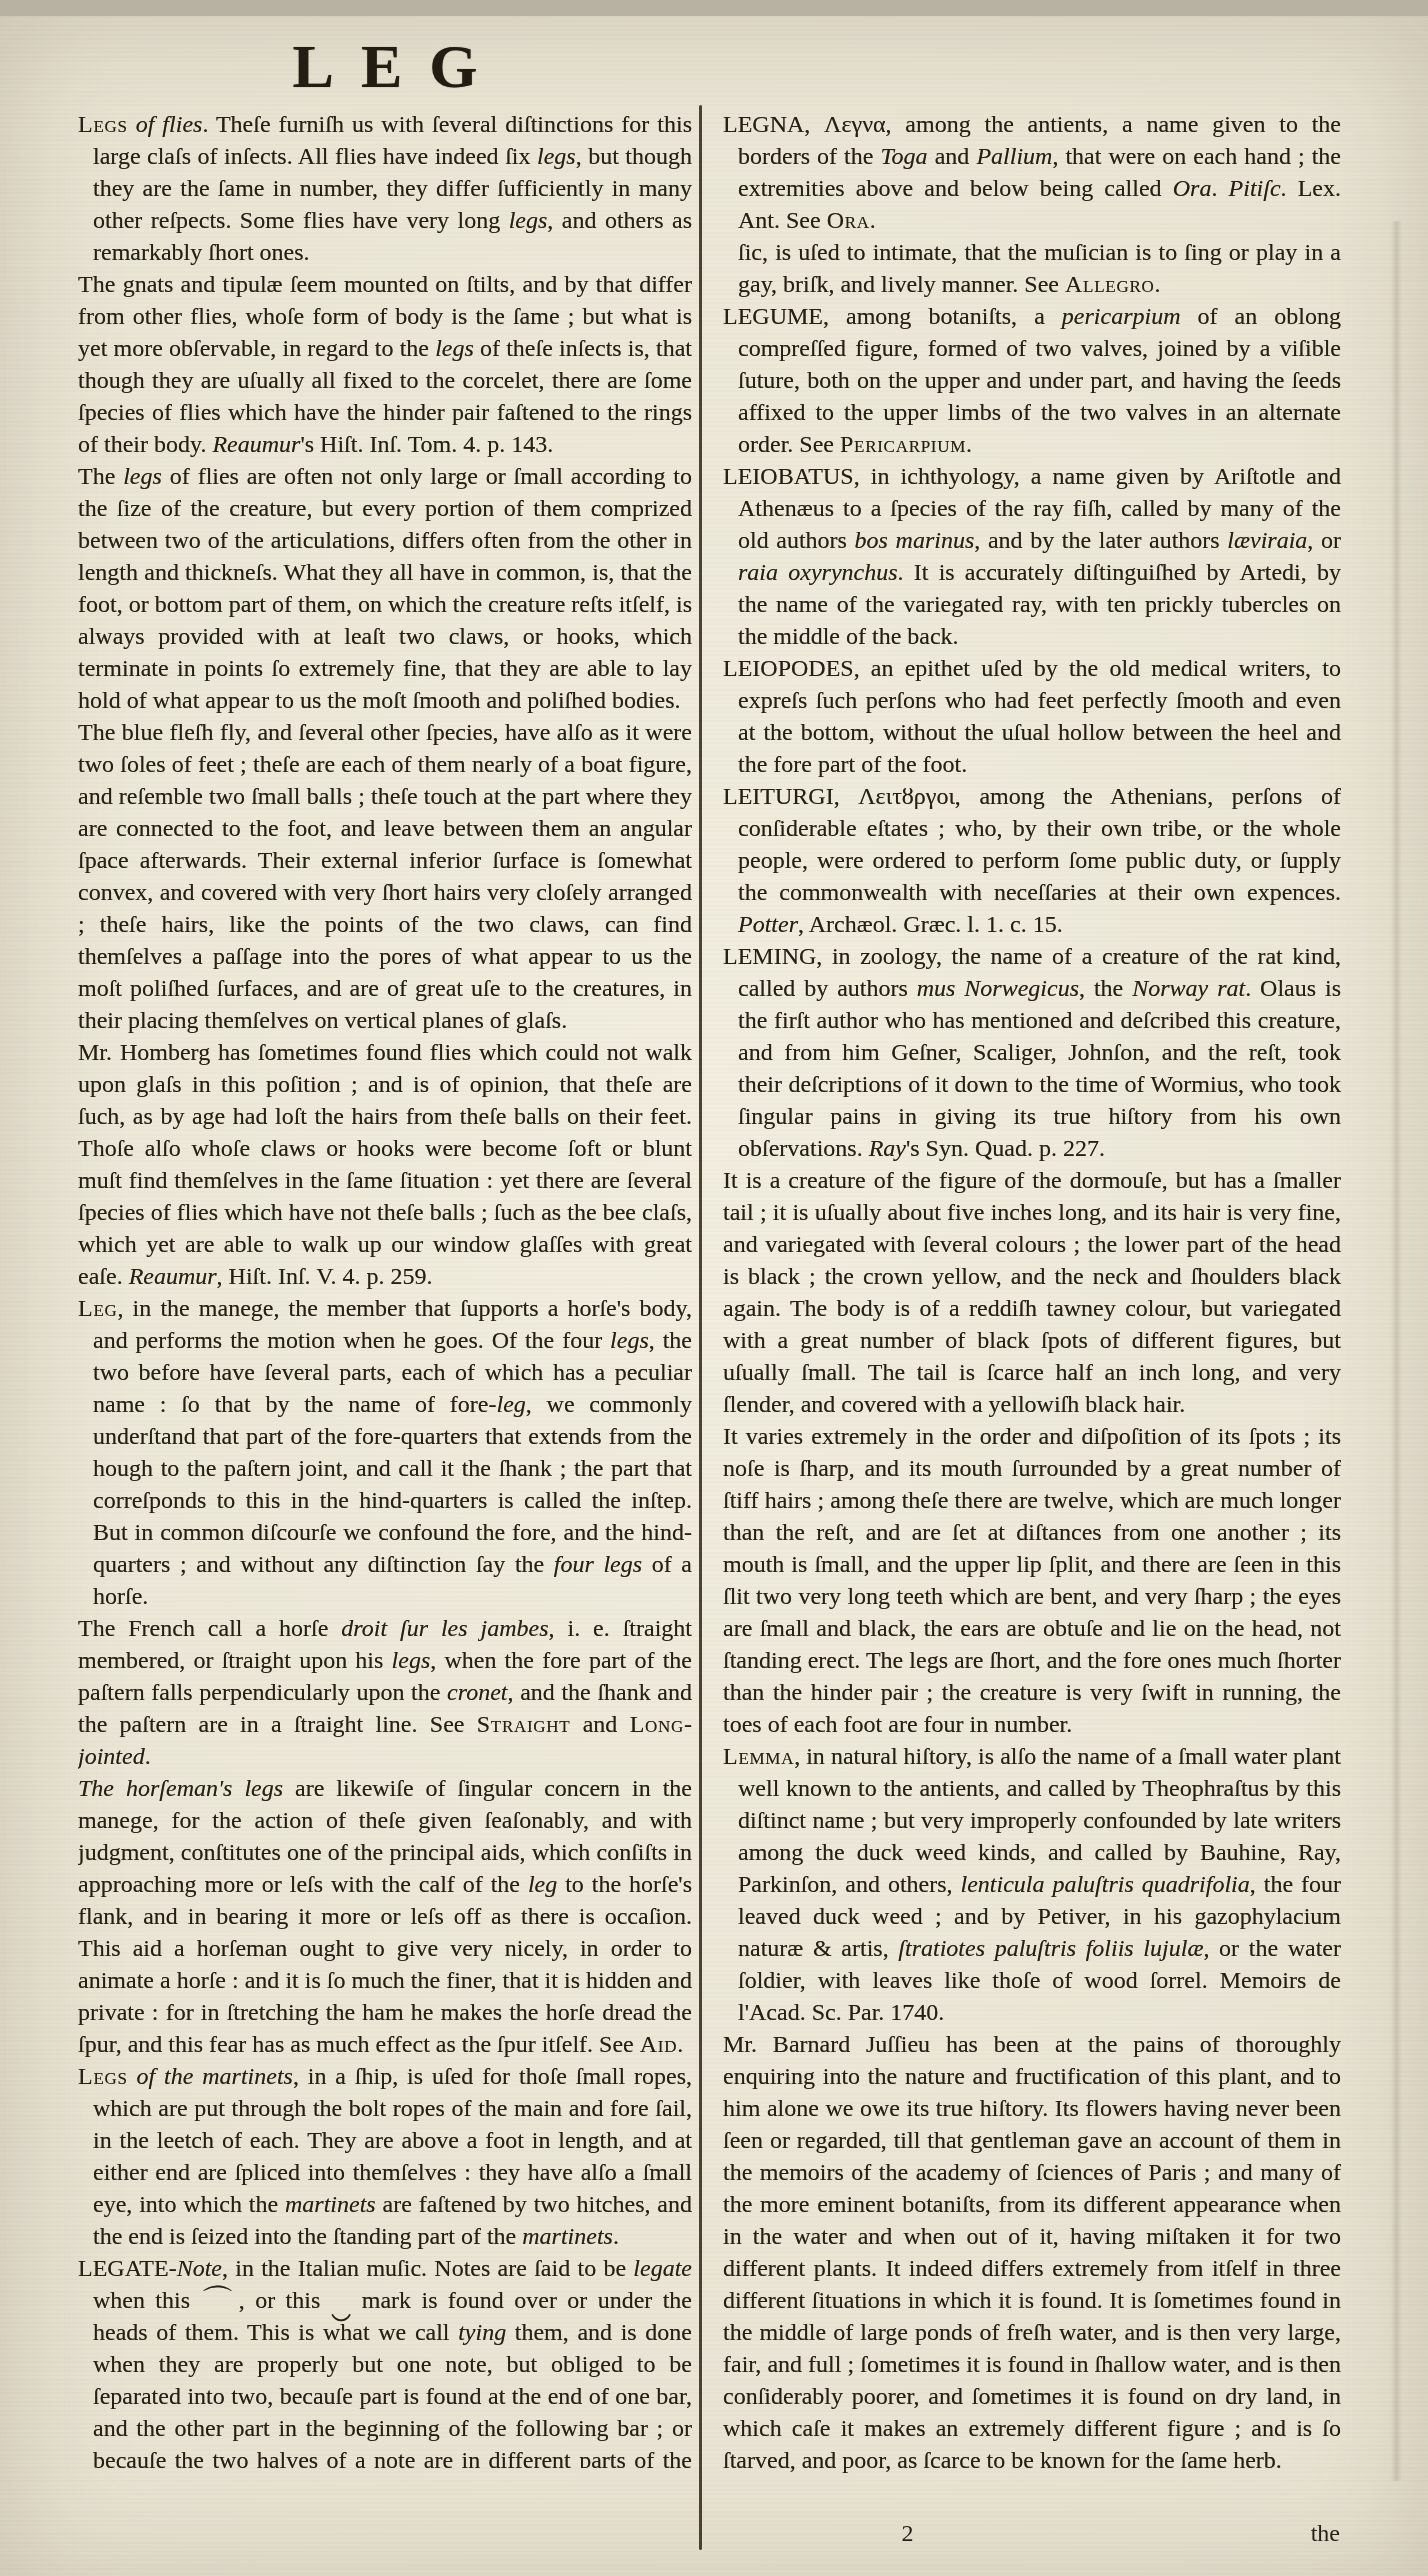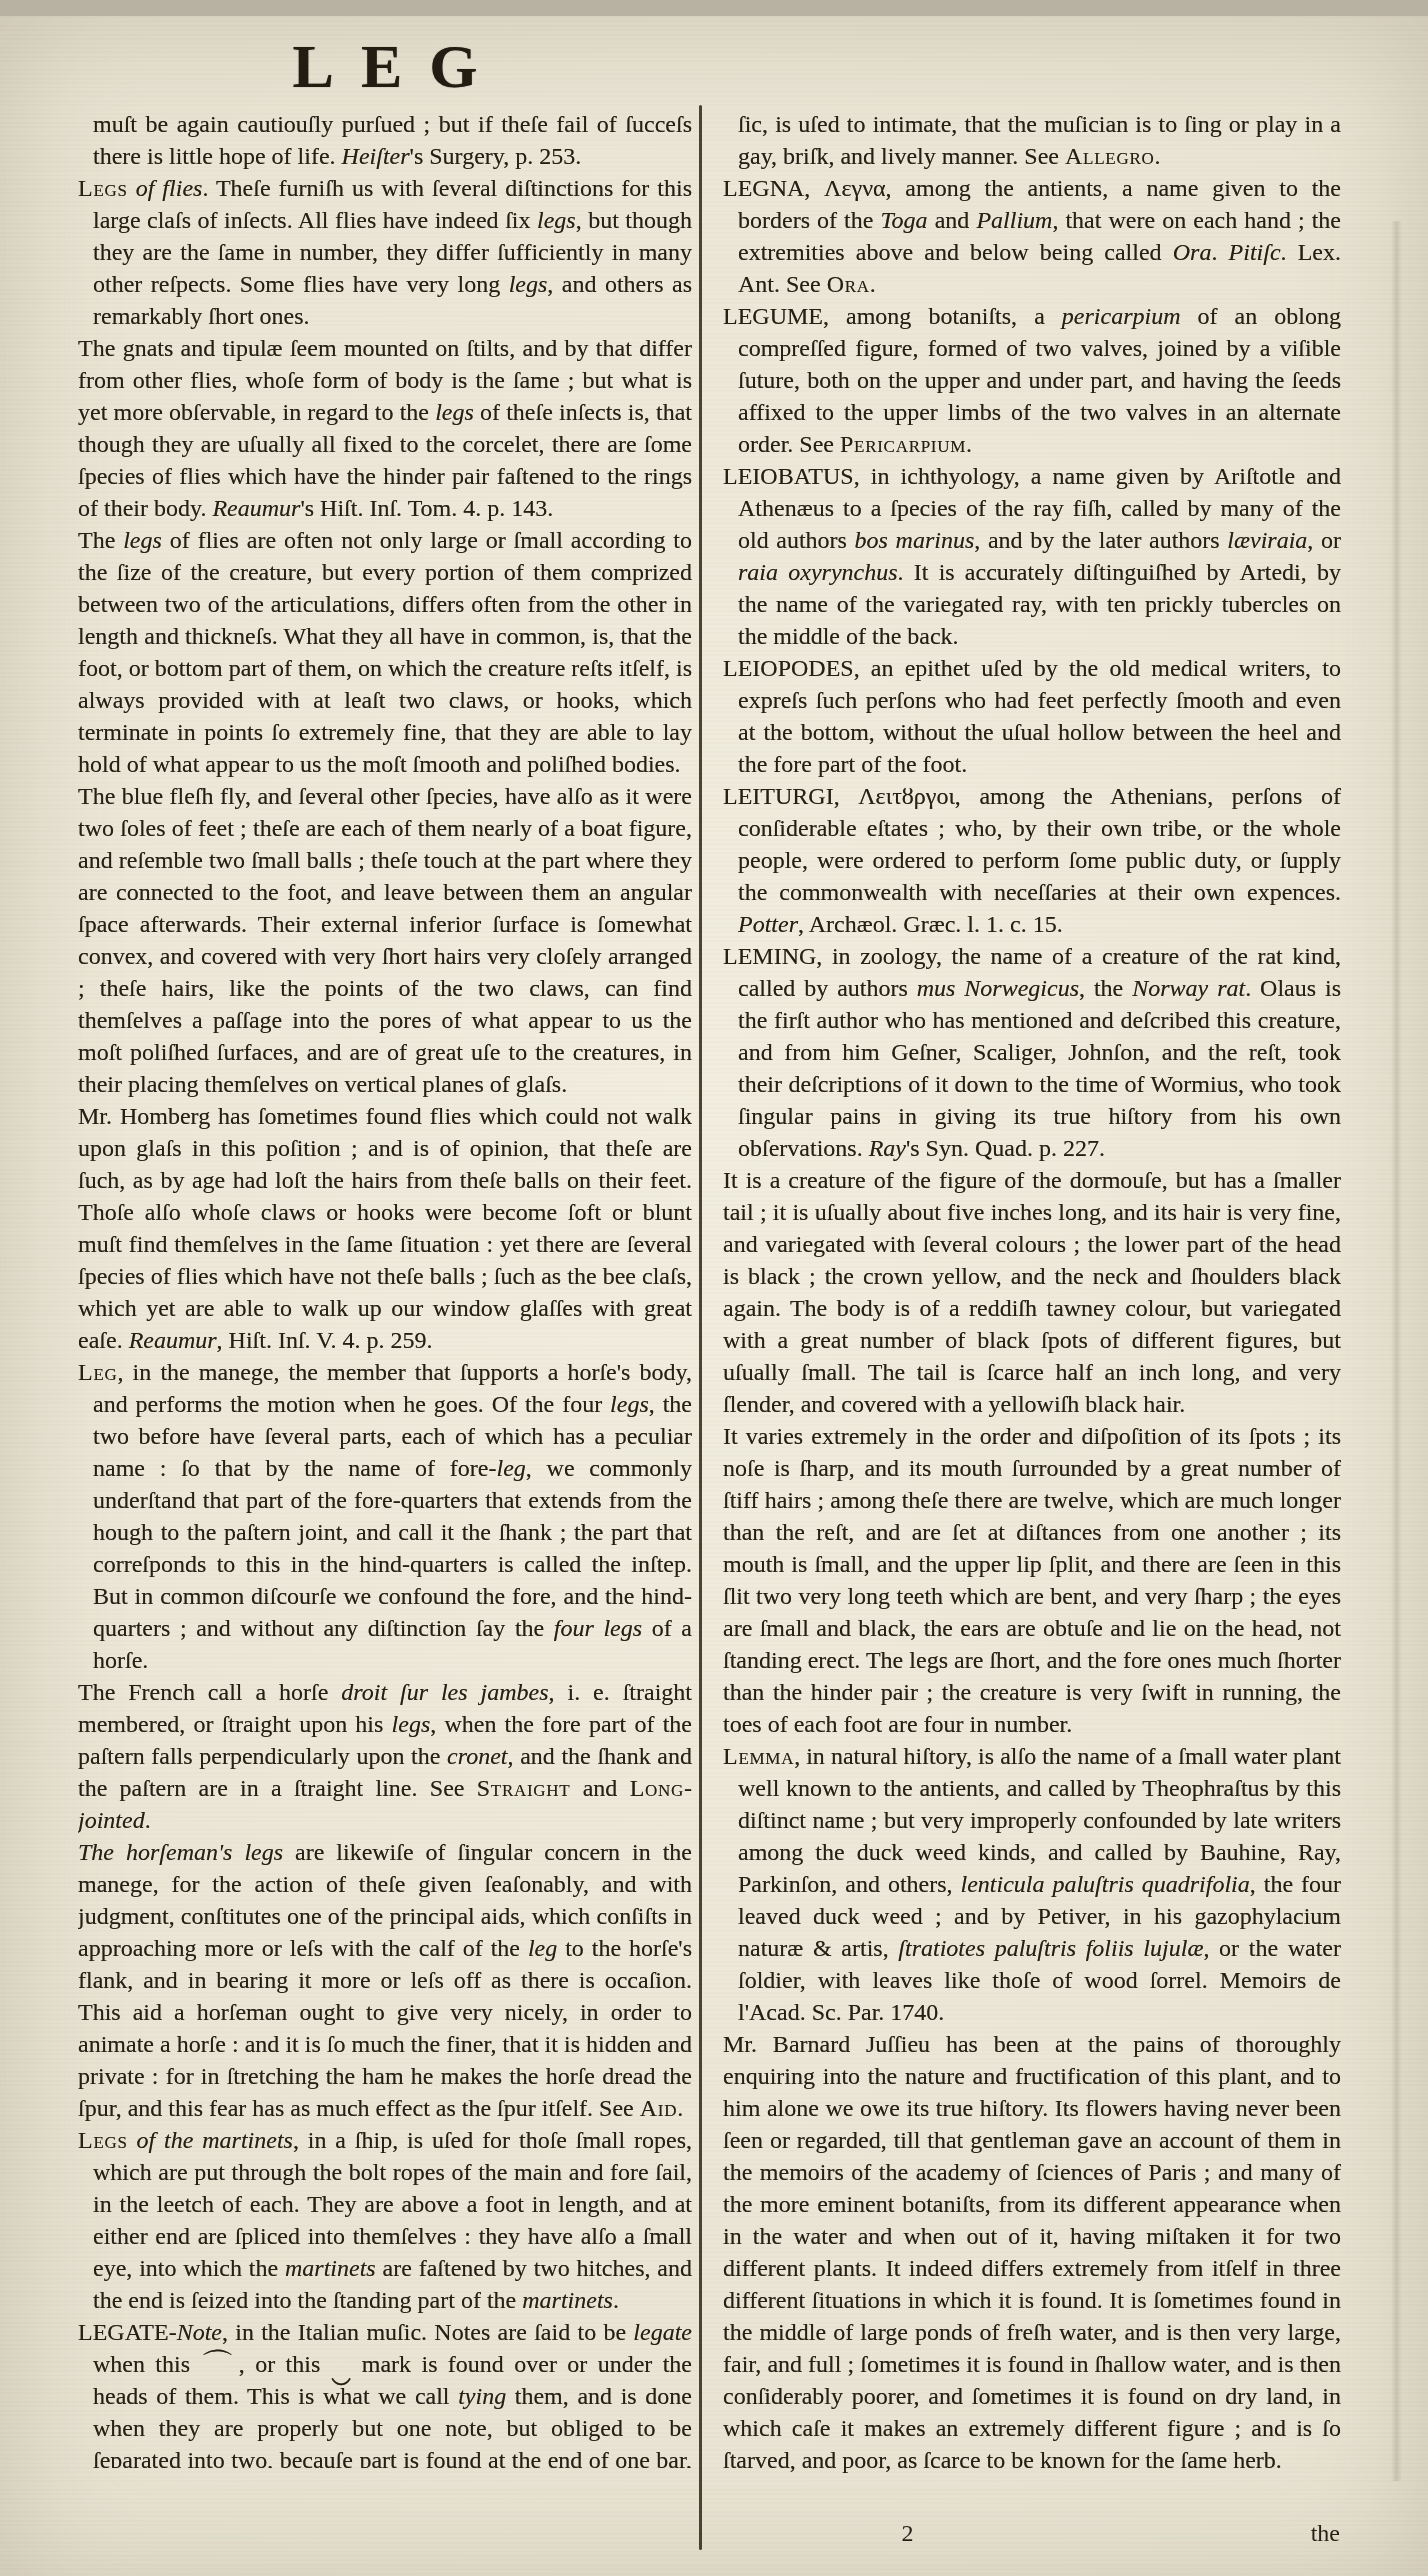--- a/index.html
+++ b/index.html
@@ -71,35 +71,34 @@
   <div class="paper-grain"></div>
   <div class="crease"></div>
 
   <div class="running-title left">
     <span>LEG</span>
   </div>
 
   <div class="divider"></div>
 
   <div class="col left">
-      <p class="par cont">muſt be again cautiouſly purſued ; but if theſe fail of ſucceſs there is little hope of life.   <span class="it">Heiſter</span>'s Surgery, p. 253.</p>
       <p class="par entry"><span class="sc">Legs</span> <span class="it">of flies</span>.  Theſe furniſh us with ſeveral diſtinctions for this large claſs of inſects.  All flies have indeed ſix <span class="it">legs</span>, but though they are the ſame in number, they differ ſufficiently in many other reſpects.  Some flies have very long <span class="it">legs</span>, and others as remarkably ſhort ones.</p>
       <p class="par flush">The gnats and tipulæ ſeem mounted on ſtilts, and by that differ from other flies, whoſe form of body is the ſame ; but what is yet more obſervable, in regard to the <span class="it">legs</span> of theſe inſects is, that though they are uſually all fixed to the corcelet, there are ſome ſpecies of flies which have the hinder pair faſtened to the rings of their body.  <span class="it">Reaumur</span>'s Hiſt. Inſ. Tom. 4. p. 143.</p>
       <p class="par flush">The <span class="it">legs</span> of flies are often not only large or ſmall according to the ſize of the creature, but every portion of them comprized between two of the articulations, differs often from the other in length and thickneſs.  What they all have in common, is, that the foot, or bottom part of them, on which the creature reſts itſelf, is always provided with at leaſt two claws, or hooks, which terminate in points ſo extremely fine, that they are able to lay hold of what appear to us the moſt ſmooth and poliſhed bodies.</p>
       <p class="par flush">The blue fleſh fly, and ſeveral other ſpecies, have alſo as it were two ſoles of feet ; theſe are each of them nearly of a boat figure, and reſemble two ſmall balls ; theſe touch at the part where they are connected to the foot, and leave between them an angular ſpace afterwards.  Their external inferior ſurface is ſomewhat convex, and covered with very ſhort hairs very cloſely arranged ; theſe hairs, like the points of the two claws, can find themſelves a paſſage into the pores of what appear to us the moſt poliſhed ſurfaces, and are of great uſe to the creatures, in their placing themſelves on vertical planes of glaſs.</p>
       <p class="par flush">Mr. Homberg has ſometimes found flies which could not walk upon glaſs in this poſition ; and is of opinion, that theſe are ſuch, as by age had loſt the hairs from theſe balls on their feet.  Thoſe alſo whoſe claws or hooks were become ſoft or blunt muſt find themſelves in the ſame ſituation : yet there are ſeveral ſpecies of flies which have not theſe balls ;  ſuch as the bee claſs, which yet are able to walk up our window glaſſes with great eaſe.   <span class="it">Reaumur</span>, Hiſt. Inſ. V. 4. p. 259.</p>
       <p class="par entry"><span class="sc">Leg</span>, in the manege, the member that ſupports a horſe's body, and performs the motion when he goes.   Of the four <span class="it">legs</span>, the two before have ſeveral parts, each of which has a peculiar name : ſo that by the name of fore-<span class="it">leg</span>, we commonly underſtand that part of the fore-quarters that extends from the hough to the paſtern joint, and call it the ſhank ; the part that correſponds to this in the hind-quarters is called the inſtep.   But in common diſcourſe we confound the fore, and the hind-quarters ; and without any diſtinction ſay the <span class="it">four legs</span> of a horſe.</p>
       <p class="par flush">The French call a horſe <span class="it">droit ſur les jambes</span>, i. e. ſtraight membered, or ſtraight upon his <span class="it">legs</span>, when the fore part of the paſtern falls perpendicularly upon the <span class="it">cronet</span>, and the ſhank and the paſtern are in a ſtraight line.   See <span class="sc">Straight</span> and <span class="sc">Long</span>-<span class="it">jointed</span>.</p>
       <p class="par flush"><span class="it">The horſeman's legs</span> are likewiſe of ſingular concern in the manege, for the action of theſe given ſeaſonably, and with judgment, conſtitutes one of the principal aids, which conſiſts in approaching more or leſs with the calf of the <span class="it">leg</span> to the horſe's flank, and in bearing it more or leſs off as there is occaſion.   This aid a horſeman ought to give very nicely, in order to animate a horſe : and it is ſo much the finer, that it is hidden and private : for in ſtretching the ham he makes the horſe dread the ſpur, and this fear has as much effect as the ſpur itſelf.   See <span class="sc">Aid</span>.</p>
       <p class="par entry"><span class="sc">Legs</span> <span class="it">of the martinets</span>, in a ſhip, is uſed for thoſe ſmall ropes, which are put through the bolt ropes of the main and fore ſail, in the leetch of each.   They are above a foot in length, and at either end are ſpliced into themſelves : they have alſo a ſmall eye, into which the <span class="it">martinets</span> are faſtened by two hitches, and the end is ſeized into the ſtanding part of the <span class="it">martinets</span>.</p>
       <p class="par entry">LEGATE-<span class="it">Note</span>, in the Italian muſic.   Notes are ſaid to be <span class="it">legate</span> when this <span class="slur">⌒</span>, or this <span class="slur">‿</span> mark is found over or under the heads of them.   This is what we call <span class="it">tying</span> them, and is done when they are properly but one note, but obliged to be ſeparated into two, becauſe part is found at the end of one bar, and the other part in the beginning of the following bar ; or becauſe the two halves of a note are in different parts of the meaſure.   See .</p>
     </div>
   <div class="col right">
+      <p class="par entry">LEGNA, Λεγνα, among the antients, a name given to the borders of the <span class="it">Toga</span> and <span class="it">Pallium</span>, that were on each hand ; the extremities above and below being called <span class="it">Ora</span>.   <span class="it">Pitiſc</span>. Lex. Ant.   See <span class="sc">Ora</span>.</p>
       <p class="par cont">ſic, is uſed to intimate, that the muſician is to ſing or play in a gay, briſk, and lively manner.   See <span class="sc">Allegro</span>.</p>
-      <p class="par entry">LEGNA, Λεγνα, among the antients, a name given to the borders of the <span class="it">Toga</span> and <span class="it">Pallium</span>, that were on each hand ; the extremities above and below being called <span class="it">Ora</span>.   <span class="it">Pitiſc</span>. Lex. Ant.   See <span class="sc">Ora</span>.</p>
       <p class="par entry">LEGUME, among botaniſts, a <span class="it">pericarpium</span> of an oblong compreſſed figure, formed of two valves, joined by a viſible ſuture, both on the upper and under part, and having the ſeeds affixed to the upper limbs of the two valves in an alternate order.   See <span class="sc">Pericarpium</span>.</p>
       <p class="par entry">LEIOBATUS, in ichthyology, a name given by Ariſtotle and Athenæus to a ſpecies of the ray fiſh, called by many of the old authors <span class="it">bos marinus</span>, and by the later authors <span class="it">læviraia</span>, or <span class="it">raia oxyrynchus</span>.  It is accurately diſtinguiſhed by Artedi, by the name of the variegated ray, with ten prickly tubercles on the middle of the back.</p>
       <p class="par entry">LEIOPODES, an epithet uſed by the old medical writers, to expreſs ſuch perſons who had feet perfectly ſmooth and even at the bottom, without the uſual hollow between the heel and the fore part of the foot.</p>
       <p class="par entry">LEITURGI, Λειτȣργοι, among the Athenians, perſons of conſiderable eſtates ;  who, by their own tribe, or the whole people, were ordered to perform ſome public duty, or ſupply the commonwealth with neceſſaries at their own expences.   <span class="it">Potter</span>, Archæol. Græc. l. 1. c. 15.</p>
       <p class="par entry">LEMING, in zoology, the name of a creature of the rat kind, called by authors <span class="it">mus Norwegicus</span>, the <span class="it">Norway rat</span>. Olaus is the firſt author who has mentioned and deſcribed this creature, and from him Geſner, Scaliger, Johnſon, and the reſt, took their deſcriptions of it down to the time of Wormius, who took ſingular pains in giving its true hiſtory from his own obſervations.   <span class="it">Ray</span>'s Syn. Quad. p. 227.</p>
       <p class="par flush">It is a creature of the figure of the dormouſe, but has a ſmaller tail ;  it is uſually about five inches long, and its hair is very fine, and variegated with ſeveral colours ; the lower part of the head is black ;  the crown yellow, and the neck and ſhoulders black again.   The body is of a reddiſh tawney colour, but variegated with a great number of black ſpots of different figures, but uſually ſmall.   The tail is ſcarce half an inch long, and very ſlender, and covered with a yellowiſh black hair.</p>
       <p class="par flush">It varies extremely in the order and diſpoſition of its ſpots ; its noſe is ſharp, and its mouth ſurrounded by a great number of ſtiff hairs ;  among theſe there are twelve, which are much longer than the reſt, and are ſet at diſtances from one another ;  its mouth is ſmall, and the upper lip ſplit, and there are ſeen in this ſlit two very long teeth which are bent, and very ſharp ;  the eyes are ſmall and black, the ears are obtuſe and lie on the head, not ſtanding erect.   The legs are ſhort, and the fore ones much ſhorter than the hinder pair ;  the creature is very ſwift in running, the toes of each foot are four in number.</p>
       <p class="par entry"><span class="sc">Lemma</span>, in natural hiſtory, is alſo the name of a ſmall water plant well known to the antients, and called by Theophraſtus by this diſtinct name ;  but very improperly confounded by late writers among the duck weed kinds, and called by Bauhine, Ray, Parkinſon, and others, <span class="it">lenticula paluſtris quadrifolia</span>, the four leaved duck weed ;  and by Petiver, in his gazophylacium naturæ &amp; artis, <span class="it">ſtratiotes paluſtris foliis lujulæ</span>, or the water ſoldier, with leaves like thoſe of wood ſorrel.   Memoirs de l'Acad. Sc. Par. 1740.</p>
       <p class="par flush">Mr. Barnard Juſſieu has been at the pains of thoroughly enquiring into the nature and fructification of this plant, and to him alone we owe its true hiſtory.   Its flowers having never been ſeen or regarded, till that gentleman gave an account of them in the memoirs of the academy of ſciences of Paris ;  and many of the more eminent botaniſts, from its different appearance when in the water and when out of it, having miſtaken it for two different plants.   It indeed differs extremely from itſelf in three different ſituations in which it is found.   It is ſometimes found in the middle of large ponds of freſh water, and is then very large, fair, and full ;  ſometimes it is found in ſhallow water, and is then conſiderably poorer, and ſometimes it is found on dry land, in which caſe it makes an extremely different figure ;  and is ſo ſtarved, and poor, as ſcarce to be known for the ſame herb.</p>
     </div>

